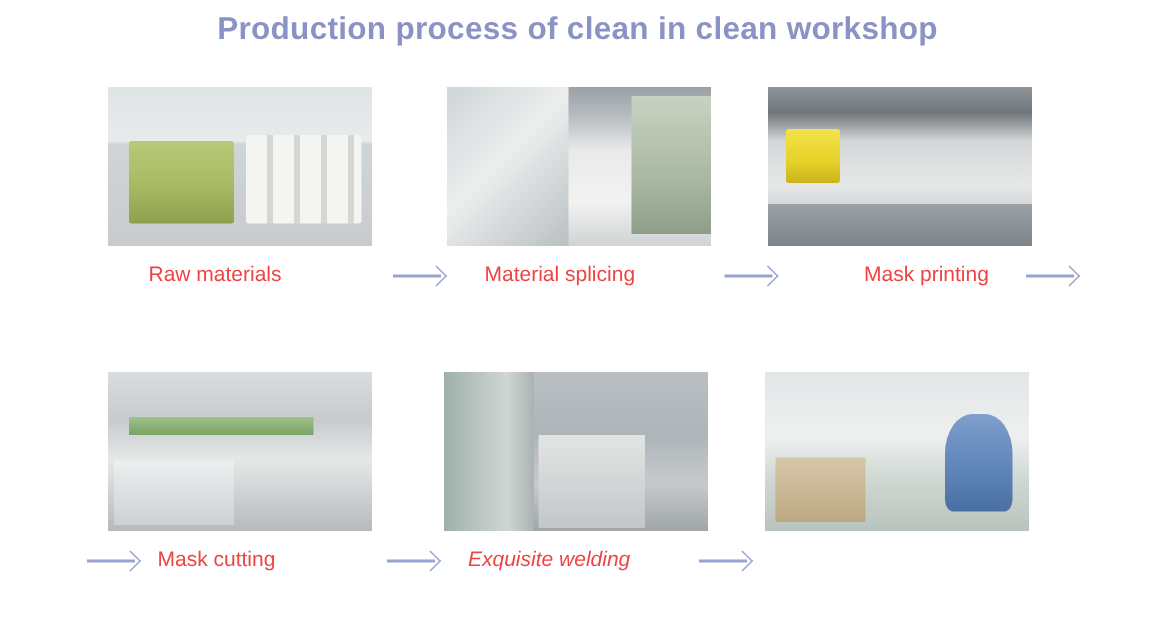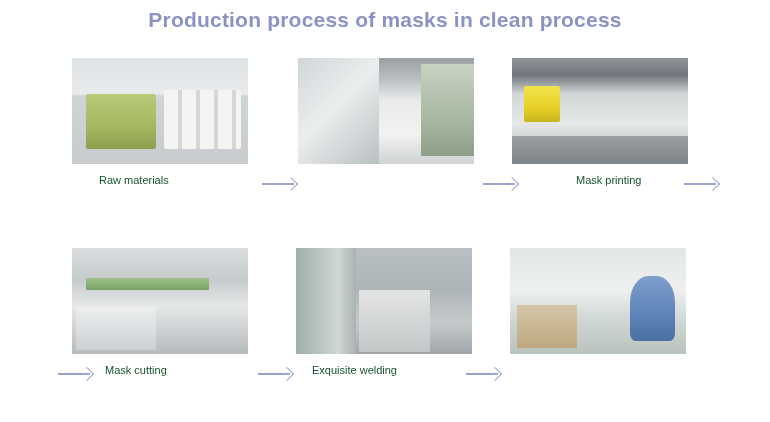--- a/index.html
+++ b/index.html
@@ -187,29 +187,29 @@
     position: absolute;
     right: 6%; top: 26%;
     width: 26%; height: 62%;
     background: linear-gradient(to bottom, #7f9fcc 0%, #5d83b8 60%, #4a6fa3 100%);
     border-radius: 40% 40% 12% 12%;
   }
 
   
   .caption {
     position: absolute;
-    font-size: 11px;
-    color: #14532d;
+    font-size: 14px;
+    color: #ef4444;
     white-space: nowrap;
   }
   .r1 .cap0 { left: 99px;  top: 116px; }
   .r1 .cap1 { left: 323px; top: 116px; }
   .r1 .cap2 { left: 576px; top: 116px; }
   .r2 .cap0 { left: 105px; top: 116px; }
-  .r2 .cap1 { left: 312px; top: 116px; }
+  .r2 .cap1 { left: 312px; top: 116px; font-style: italic; }
   .r2 .cap2 { left: 508px; top: 116px; }
 
   .arrow {
     position: absolute;
     top: 118px;
     width: 40px;
     height: 16px;
   }
   .arrow::before {
     content: "";
@@ -232,35 +232,36 @@
   .r1 .a2 { left: 684px; }
   .r2 .a0 { left: 58px; }
   .r2 .a1 { left: 258px; }
   .r2 .a2 { left: 466px; }
 </style>
 </head>
 <body>
 
 <div class="page">
 
-  <div class="title">Production process of masks in clean process</div>
+  <div class="title">Production process of clean in clean workshop</div>
 
   <div class="row row-1 r1">
 
     <div class="card c0">
       <div class="photo ph-raw"></div>
     </div>
     <div class="card c1">
       <div class="photo ph-splice"></div>
     </div>
     <div class="card c2">
       <div class="photo ph-print"></div>
     </div>
 
     <div class="caption cap0">Raw materials</div>
+    <div class="caption cap1">Material splicing</div>
     <div class="caption cap2">Mask printing</div>
 
     <div class="arrow a0"></div>
     <div class="arrow a1"></div>
     <div class="arrow a2"></div>
   </div>
 
   <div class="row row-2 r2">
 
     <div class="card c0">

